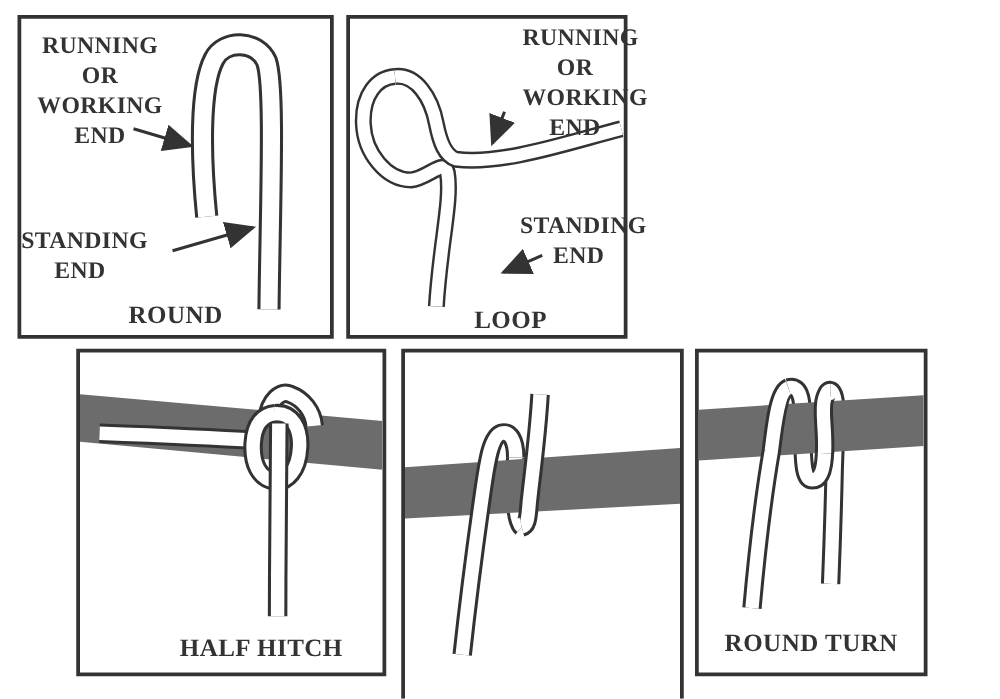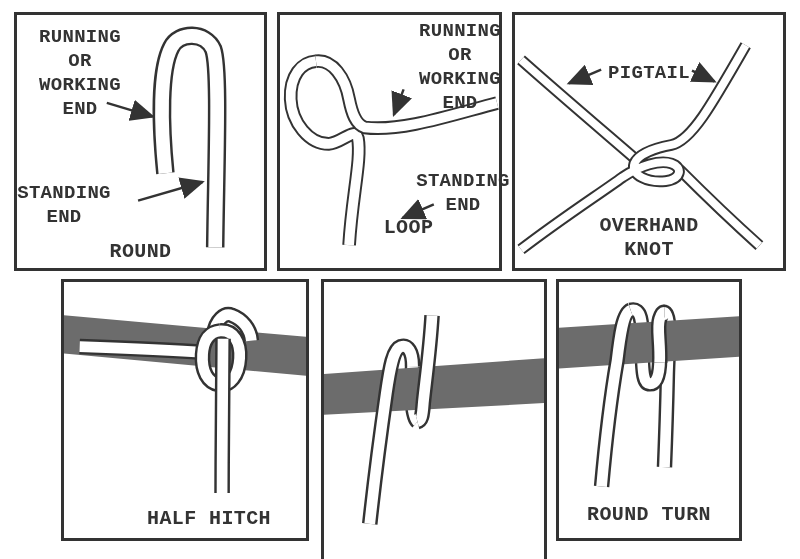--- a/index.html
+++ b/index.html
@@ -1,37 +1,37 @@
 <!DOCTYPE html>
 <html><head>
 <meta charset="utf-8">
 <style>
   html,body{margin:0;padding:0;background:#ffffff;}
   #stage{position:relative;width:800px;height:559px;background:#ffffff;overflow:hidden;
-         font-family:Liberation Mono, monospace;}
+         font-family:Liberation Serif, serif;}
   .panel{position:absolute;border:3px solid #333333;background:#ffffff;box-sizing:border-box;}
   .panel svg{position:absolute;left:0;top:0;width:100%;height:100%;display:block;}
   .p1{left:14px;top:12px;width:253px;height:259px;}
   .p2{left:277px;top:12px;width:225px;height:259px;}
   .p3{left:512px;top:12px;width:274px;height:259px;}
   .p4{left:61px;top:279px;width:248px;height:262px;}
   .p5{left:321px;top:279px;width:226px;height:328px;}
   .p6{left:556px;top:279px;width:186px;height:262px;}
 
   .lbl{position:absolute;font-weight:bold;font-size:19px;line-height:24px;color:#333333;
        text-align:center;white-space:pre-line;letter-spacing:.3px;}
   .caption{position:absolute;left:0;right:0;text-align:center;font-weight:bold;font-size:20px;
        line-height:24px;color:#333333;white-space:pre-line;letter-spacing:.4px;}
 
   .lbl-run1{left:0;width:126px;top:10px;}
   .lbl-std1{left:0;width:94px;top:166px;}
   .lbl-run2{left:138px;width:84px;top:4px;}
   .lbl-std2{left:136px;width:94px;top:154px;}
   .lbl-pig{left:0;width:100%;top:46px;}
-  .cap1{bottom:4px;} .cap2{bottom:28px;padding-left:38px;} .cap3{bottom:6px;}
+  .cap1{bottom:4px;} .cap2{bottom:0;padding-left:38px;} .cap3{bottom:6px;}
   .cap4{bottom:7px;padding-left:48px;} .cap5{bottom:8px;} .cap6{bottom:11px;}
 
   .rd{fill:none;stroke:#333333;stroke-linejoin:round;}
   .rw{fill:none;stroke:#ffffff;stroke-linejoin:round;}
   .v1 .rd{stroke-width:19px;} .v1 .rw{stroke-width:14px;}
   .v2 .rd{stroke-width:14px;} .v2 .rw{stroke-width:10px;}
   .v3 .rd{stroke-width:12px;} .v3 .rw{stroke-width:8px;}
   .v4 .rd{stroke-width:16px;} .v4 .rw{stroke-width:11px;}
   .bar{fill:#6c6c6c;stroke:none;}
   .arrow{stroke:#333333;stroke-width:2.5px;fill:none;}
@@ -84,44 +84,20 @@
     </svg>
     <div class="lbl lbl-run2">RUNNING
 OR
 WORKING
 END</div>
     <div class="lbl lbl-std2">STANDING
 END</div>
     <div class="caption cap2">LOOP</div>
   </div>
 
-  <div class="panel p3">
-    <svg class="v3" viewBox="0 0 274 259">
-      <defs>
-        <marker id="ah-p3" markerWidth="11" markerHeight="9" refX="9" refY="4.5" orient="auto">
-          <path d="M0 0 L10 4.5 L0 9 z" fill="#333333"></path>
-        </marker>
-      </defs>
-      <g>
-
-        <path class="rd" d="M6 46 C50 85 96 124 126 150"></path>
-        <path class="rw" d="M6 46 C50 85 96 124 126 150"></path>
-        <path class="rd" d="M250 236 C212 202 188 178 168 158"></path>
-        <path class="rw" d="M250 236 C212 202 188 178 168 158"></path>
-
-        <path class="rd" d="M6 240 C45 210 85 184 110 166 C128 154 148 148 160 152 C172 156 170 168 154 170 C136 172 118 164 122 152 C126 142 144 136 160 133 C180 129 200 94 236 31"></path>
-        <path class="rw" d="M6 240 C45 210 85 184 110 166 C128 154 148 148 160 152 C172 156 170 168 154 170 C136 172 118 164 122 152 C126 142 144 136 160 133 C180 129 200 94 236 31"></path>
-      </g>
-      <line class="arrow" x1="88" y1="56" x2="55" y2="70" marker-end="url(#ah-p3)"></line>
-      <line class="arrow" x1="181" y1="57" x2="204" y2="68" marker-end="url(#ah-p3)"></line>
-    </svg>
-    <div class="lbl lbl-pig">PIGTAIL</div>
-    <div class="caption cap3">OVERHAND
-KNOT</div>
-  </div>
 
   <div class="panel p4">
     <svg class="v4" viewBox="0 0 248 262">
       <polygon class="bar" points="0,34 248,56 248,96 0,73"></polygon>
       <g>
 
         <path class="rd" d="M153 55 C155 38 165 31 172 34 C183 38 191 48 192 60"></path>
         <path class="rw" d="M153 55 C155 38 165 31 172 34 C183 38 191 48 192 60"></path>
 
         <path class="rd" d="M16 66 C70 68 115 70 147 72"></path>

